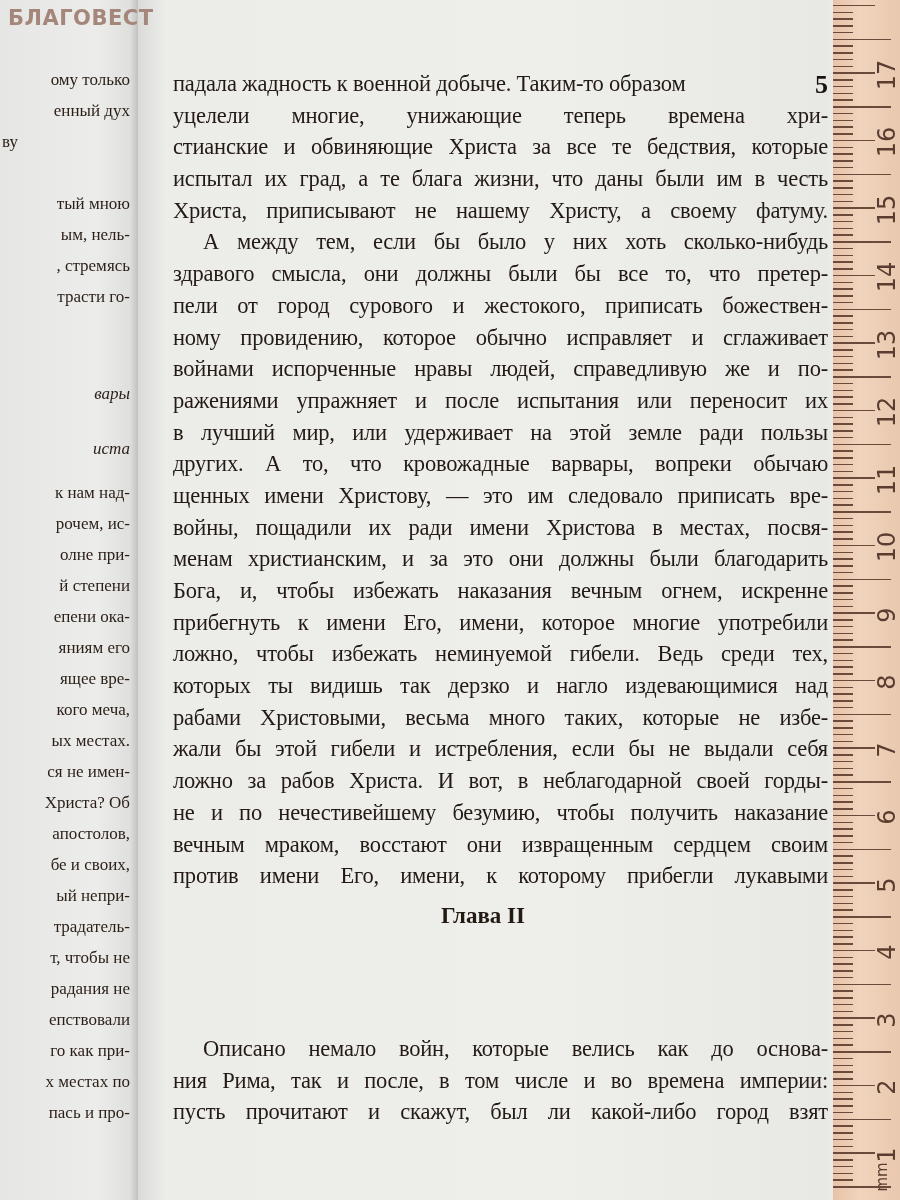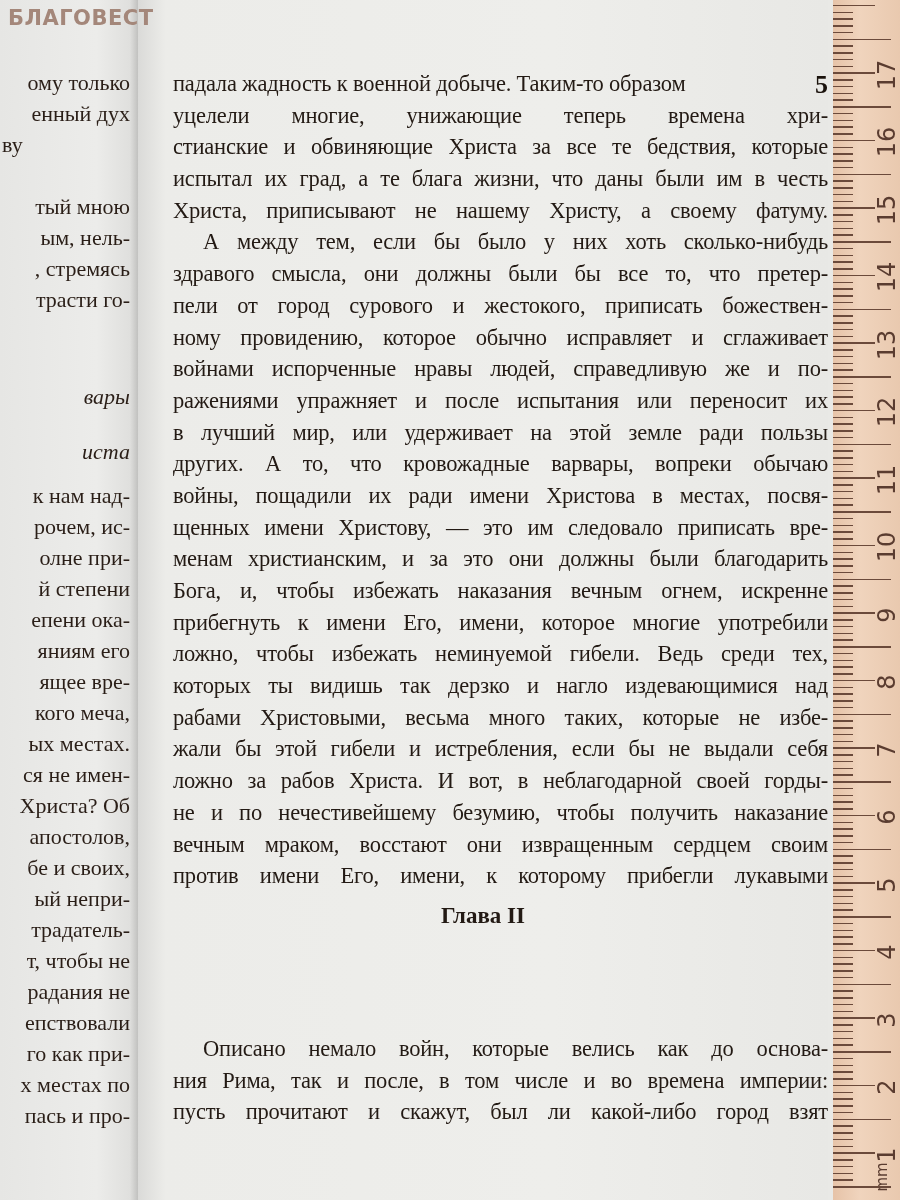--- a/index.html
+++ b/index.html
@@ -14,21 +14,21 @@
     background:linear-gradient(90deg,#e6e6e4 0%,#ececea 70%,#dcdcda 100%);
     overflow:hidden;
   }
   .left-page .gutter {
     position:absolute; right:0; top:0; width:8px; height:100%;
     background:linear-gradient(90deg,rgba(0,0,0,0) 0%,rgba(0,0,0,0.12) 100%);
   }
   .left-lines { position:absolute; left:0; top:0; width:138px; }
   .left-line {
     position:absolute; right:8px; white-space:nowrap;
-    font-size:22px; text-align:right; color:#2a1e17;
+    font-size:17px; text-align:right; color:#2a1e17;
   }
   .left-line.italic { font-style:italic; }
   .brand {
     position:absolute; left:8px; top:6px; font-family:"DejaVu Sans","Liberation Sans",sans-serif;
     font-weight:bold; font-size:21px; color:#a4877a; letter-spacing:0.5px; z-index:5;
   }
   .main-page {
     position:absolute; left:138px; top:0; width:690px; height:1200px;
     background:linear-gradient(90deg,#dadad8 0%,#ecece9 4%,#eeeeeb 60%,#e8e8e5 100%);
   }
@@ -117,22 +117,22 @@
       <div class="line">испытал их град, а те блага жизни, что даны были им в честь</div>
       <div class="line">Христа, приписывают не нашему Христу, а своему фатуму.</div>
       <div class="line indent">А между тем, если бы было у них хоть сколько-нибудь</div>
       <div class="line">здравого смысла, они должны были бы все то, что претер-</div>
       <div class="line">пели от город сурового и жестокого, приписать божествен-</div>
       <div class="line">ному провидению, которое обычно исправляет и сглаживает</div>
       <div class="line">войнами испорченные нравы людей, справедливую же и по-</div>
       <div class="line">ражениями упражняет и после испытания или переносит их</div>
       <div class="line">в лучший мир, или удерживает на этой земле ради пользы</div>
       <div class="line">других. А то, что кровожадные варвары, вопреки обычаю</div>
+      <div class="line">щенных имени Христову, — это им следовало приписать вре-</div>
       <div class="line">войны, пощадили их ради имени Христова в местах, посвя-</div>
-      <div class="line">щенных имени Христову, — это им следовало приписать вре-</div>
       <div class="line">менам христианским, и за это они должны были благодарить</div>
       <div class="line">Бога, и, чтобы избежать наказания вечным огнем, искренне</div>
       <div class="line">прибегнуть к имени Его, имени, которое многие употребили</div>
       <div class="line">ложно, чтобы избежать неминуемой гибели. Ведь среди тех,</div>
       <div class="line">которых ты видишь так дерзко и нагло издевающимися над</div>
       <div class="line">рабами Христовыми, весьма много таких, которые не избе-</div>
       <div class="line">жали бы этой гибели и истребления, если бы не выдали себя</div>
       <div class="line">ложно за рабов Христа. И вот, в неблагодарной своей горды-</div>
       <div class="line">не и по нечестивейшему безумию, чтобы получить наказание</div>
       <div class="line">вечным мраком, восстают они извращенным сердцем своим</div>

